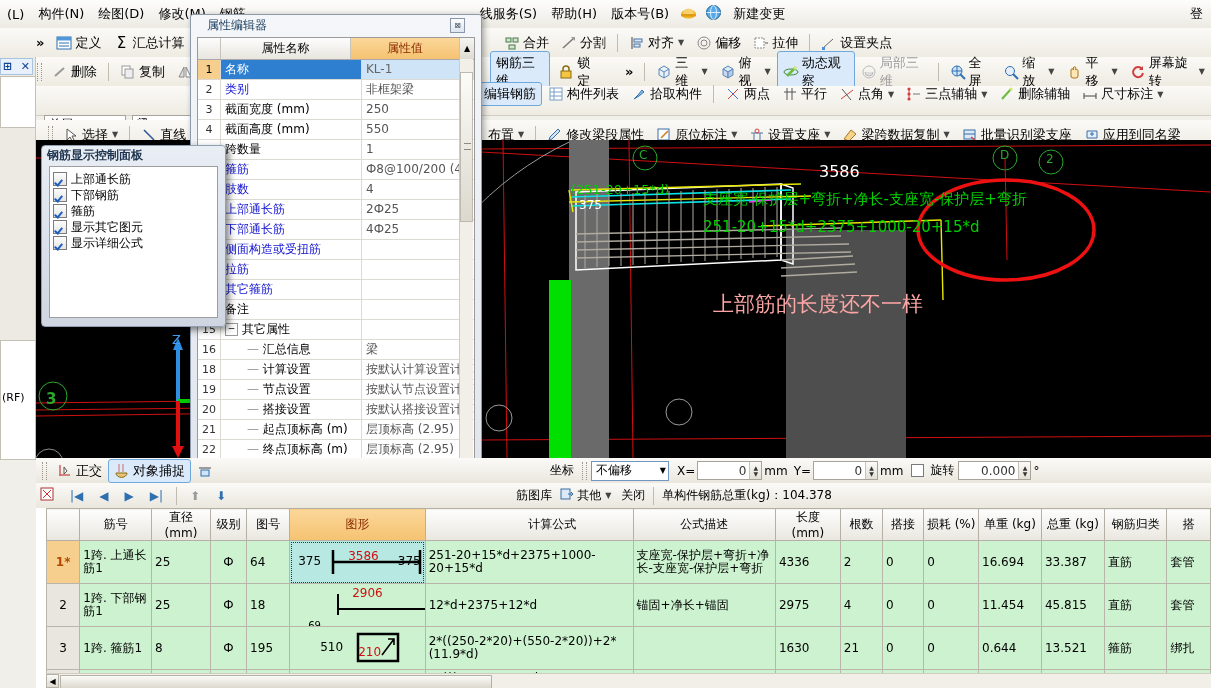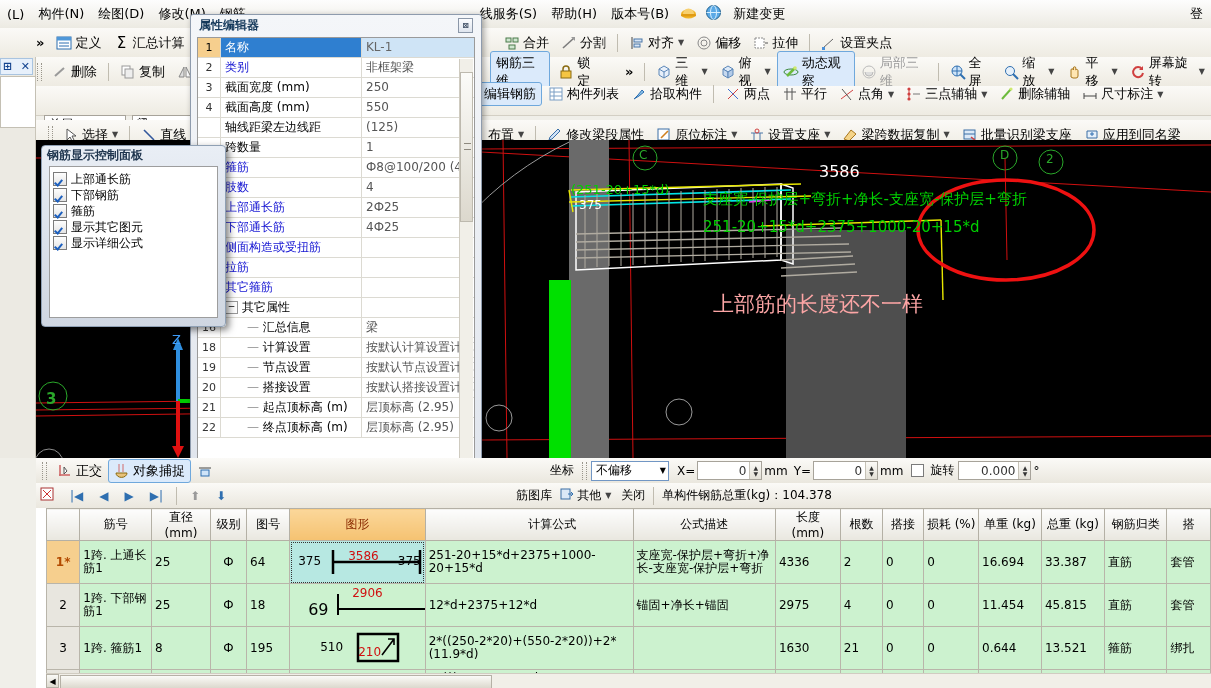--- a/index.html
+++ b/index.html
@@ -33,21 +33,21 @@
   #leftwhite{position:absolute;left:0;top:76px;width:34px;height:50px;background:#fff;border:1px solid #c4c0b4;}
 
   
   #viewport{position:absolute;left:36px;top:140px;width:1175px;height:318px;background:#000;overflow:hidden;}
   #vp-left{position:absolute;left:36px;top:140px;width:444px;height:318px;background:#000;overflow:hidden;}
   #vp-divider{position:absolute;left:476px;top:140px;width:5px;height:318px;background:#ece9e0;}
 
   
   #propwin{position:absolute;left:190px;top:14px;width:290px;height:487px;
     background:linear-gradient(#f4f6f9,#dfe4ec);border:1px solid #8e9bad;border-radius:3px 3px 0 0;box-shadow:2px 2px 6px rgba(0,0,0,.35);}
-  #propwin .title{height:20px;display:flex;align-items:center;justify-content:space-between;padding:0 8px;font-size:12px;font-weight:bold;color:#15395b;}
+  #propwin .title{height:20px;display:flex;align-items:center;justify-content:space-between;padding:0 16px;font-size:12px;font-weight:normal;color:#15395b;}
   #propgrid{position:absolute;left:6px;top:22px;width:278px;height:459px;background:#fff;border:1px solid #9a9a9a;overflow:hidden;box-sizing:border-box;}
   .pg-head{display:flex;height:21px;background:linear-gradient(#fdfdfd,#e7e5de);border-bottom:1px solid #a9a9a9;font-size:12px;}
   .pg-head .c0{width:22px;border-right:1px solid #c6c3bb;}
   .pg-head .c1{flex:1;display:flex;align-items:center;justify-content:center;border-right:1px solid #c6c3bb;font-weight:normal;}
   .pg-head .c2{width:108px;display:flex;align-items:center;justify-content:center;
     background:linear-gradient(#fbd79a,#f5c271);color:#8b2b00;border-right:1px solid #c6c3bb;}
   .pg-head .c3{width:14px;background:linear-gradient(#f6f5f1,#dedbd2);display:flex;align-items:center;justify-content:center;font-size:8px;}
   .pg-row{display:flex;height:19px;font-size:12px;border-bottom:1px solid #dcdad2;}
   .pg-row .n{width:22px;text-align:center;color:#333;border-right:1px solid #dcdad2;font-size:11px;line-height:19px;}
   .pg-row .k{flex:1;padding-left:4px;line-height:19px;border-right:1px solid #dcdad2;overflow:hidden;white-space:nowrap;}
@@ -489,20 +489,23 @@
       </div>
     </div>
   </div>
 
   <div id="leftdock"></div>
   <div id="pinbar">
     <span style="color:#13438f;font-weight:bold;font-size:11px">⊞</span>
     <span style="color:#13438f;font-size:11px">✕</span>
   </div>
   <div id="leftwhite"></div>
+  <div class="abs" style="left:0;top:340px;width:34px;height:118px;background:#fff;border:1px solid #c4c0b4;">
+    <div class="abs" style="left:1px;top:50px;font-size:11px;">(RF)</div>
+  </div>
 
   <div id="vp-left">
     <svg width="444" height="318" style="position:absolute;left:0;top:0">
 
       <line x1="0" y1="18" x2="444" y2="14" stroke="#d01010" stroke-width="1"></line>
       <line x1="0" y1="276" x2="444" y2="270" stroke="#d01010" stroke-width="1"></line>
       <line x1="168" y1="0" x2="170" y2="318" stroke="#d01010" stroke-width="1"></line>
       <line x1="0" y1="270" x2="444" y2="265" stroke="#d01010" stroke-width="1"></line>
 
       <circle cx="380" cy="170" r="215" fill="none" stroke="#9a9a9a" stroke-width="1"></circle>
@@ -615,20 +618,26 @@
     <div class="vtxt redtxt" style="left:232px;top:150px;font-size:21px;">上部筋的长度还不一样</div>
   </div>
 
   <div id="propwin">
     <div class="title">
       <span>属性编辑器</span>
       <span style="width:13px;height:13px;border:1px solid #8b97a8;background:linear-gradient(#fbfcfe,#dfe5ee);
                    display:flex;align-items:center;justify-content:center;font-size:8px;color:#3a4a60;">⊠</span>
     </div>
     <div id="propgrid">
+      <div class="pg-head">
+        <div class="c0"></div>
+        <div class="c1">属性名称</div>
+        <div class="c2">属性值</div>
+        <div class="c3">▲</div>
+      </div>
       <div id="pg-body">
           <div class="pg-row sel">
             <div class="n">1</div>
             <div class="k">名称</div>
             <div class="v">KL-1</div>
           </div>
           <div class="pg-row">
             <div class="n">2</div>
             <div class="k blue">类别</div>
             <div class="v">非框架梁</div>
@@ -638,25 +647,20 @@
             <div class="k">截面宽度 (mm)</div>
             <div class="v">250</div>
           </div>
           <div class="pg-row">
             <div class="n">4</div>
             <div class="k">截面高度 (mm)</div>
             <div class="v">550</div>
           </div>
           <div class="pg-row">
             <div class="n"></div>
-            <div class="k">轴线距梁左边线距</div>
-            <div class="v">(125)</div>
-          </div>
-          <div class="pg-row">
-            <div class="n"></div>
             <div class="k">跨数量</div>
             <div class="v">1</div>
           </div>
           <div class="pg-row">
             <div class="n"></div>
             <div class="k blue">箍筋</div>
             <div class="v">Ф8@100/200 (4)</div>
           </div>
           <div class="pg-row">
             <div class="n"></div>
@@ -679,20 +683,25 @@
             <div class="v"></div>
           </div>
           <div class="pg-row">
             <div class="n"></div>
             <div class="k blue">拉筋</div>
             <div class="v"></div>
           </div>
           <div class="pg-row">
             <div class="n"></div>
             <div class="k blue">其它箍筋</div>
+            <div class="v"></div>
+          </div>
+          <div class="pg-row">
+            <div class="n"></div>
+            <div class="k">备注</div>
             <div class="v"></div>
           </div>
           <div class="pg-row">
             <div class="n">15</div>
             <div class="k"><span style="display:inline-block;width:11px;height:11px;border:1px solid #999;text-align:center;line-height:9px;font-size:9px;margin-right:4px;vertical-align:middle;">−</span>其它属性</div>
             <div class="v"></div>
           </div>
           <div class="pg-row">
             <div class="n">16</div>
             <div class="k ind"><span style="color:#999">—</span> 汇总信息</div>
@@ -907,21 +916,21 @@
             <td class="" style="width: 40px;">套管</td>
           </tr>
           <tr class="">
             <td class="num" style="width: 28px;">2</td>
             <td class="" style="width: 72px;">1跨. 下部钢筋1</td>
             <td class="" style="width: 55px;">25</td>
             <td class="" style="width: 32px; text-align: center;">Ф</td>
             <td class="" style="width: 38px;">18</td>
             <td class="fig" style="width: 148px;">
               <div class="figwrap">
-                <span style="position:absolute;left:18px;top:18px;font-size:16px">69</span>
+                <span style="position:absolute;left:18px;top:34px;font-size:10px">69</span>
                 <svg width="110" height="34" style="position:absolute;left:44px;top:4px">
                   <path d="M4 5 L4 26 M4 20 L104 20" stroke="#000" stroke-width="2" fill="none"></path>
                 </svg>
                 <span style="position:absolute;left:62px;top:2px;color:#d01010;font-size:12px">2906</span>
               </div>
             </td>
             <td class="" style="width: 166px;">12*d+2375+12*d</td>
             <td class="" style="width: 152px;">锚固+净长+锚固</td>
             <td class="" style="width: 62px;">2975</td>
             <td class="" style="width: 38px;">4</td>

